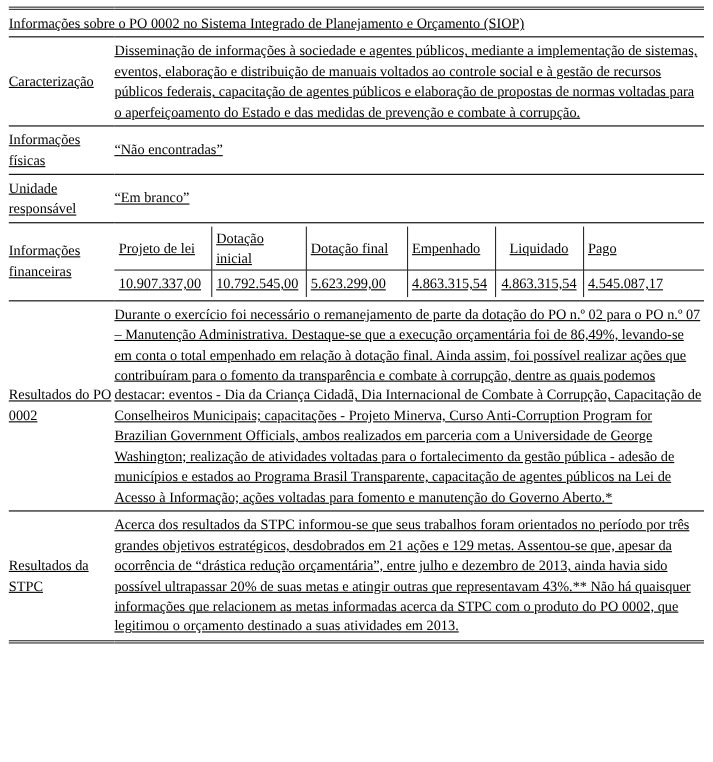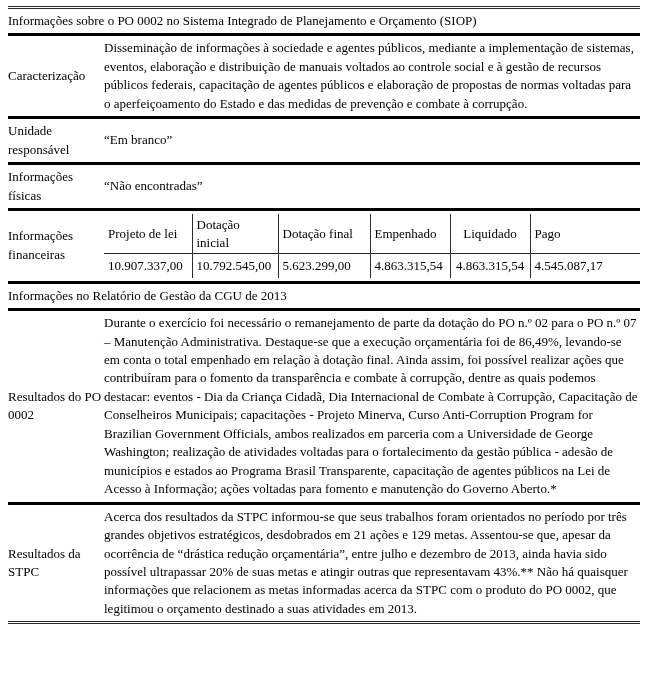--- a/index.html
+++ b/index.html
@@ -19,23 +19,24 @@
   table.tbl {
     width: 100%;
     border-collapse: collapse;
     border-top: 3px double #2b2b2b;
     border-bottom: 3px double #2b2b2b;
   }
   table.tbl > tbody > tr > td {
     padding: 3px 0 3px 0;
     vertical-align: middle;
     line-height: 1.42;
+    text-decoration: underline;
   }
   table.tbl > tbody > tr:not(:first-child) > td {
-    border-top: 3px solid #000000;
+    border-top: 1px solid #000000;
   }
   td.label {
     width: 96px;
     padding-right: 6px;
     vertical-align: middle;
   }
   td.content {
     padding-left: 6px;
   }
   td.spanned {
@@ -79,27 +80,27 @@
         <td colspan="2" class="spanned">Informações sobre o PO 0002 no Sistema Integrado de Planejamento e Orçamento (SIOP)</td>
       </tr>
 
       <tr>
         <td class="label">Caracterização</td>
         <td class="content">Disseminação de informações à sociedade e agentes públicos, mediante a implementação de sistemas, eventos, elaboração e distribuição de manuais voltados ao controle social e à gestão de recursos públicos federais, capacitação de agentes públicos e elaboração de propostas de normas voltadas para o aperfeiçoamento do Estado e das medidas de prevenção e combate à corrupção.</td>
       </tr>
 
 
       <tr>
-        <td class="label">Unidade responsável</td>
-        <td class="content">“Em branco”</td>
+        <td class="label">Informações físicas</td>
+        <td class="content">“Não encontradas”</td>
       </tr>
 
       <tr>
-        <td class="label">Informações físicas</td>
-        <td class="content">“Não encontradas”</td>
+        <td class="label">Unidade responsável</td>
+        <td class="content">“Em branco”</td>
       </tr>
 
       <tr>
         <td class="label">Informações financeiras</td>
         <td class="content fin-cell">
           <table class="fin-tbl">
             <tbody>
               <tr class="fin-head">
                 <td class="c0">Projeto de lei</td>
                 <td class="c1">Dotação inicial</td>
@@ -114,23 +115,20 @@
                 <td class="c2">5.623.299,00</td>
                 <td class="c3">4.863.315,54</td>
                 <td class="c4">4.863.315,54</td>
                 <td class="c5">4.545.087,17</td>
               </tr>
             </tbody>
           </table>
         </td>
       </tr>
 
-      <tr>
-        <td colspan="2" class="spanned">Informações no Relatório de Gestão da CGU de 2013</td>
-      </tr>
 
       <tr>
         <td class="label">Resultados do PO 0002</td>
         <td class="content">Durante o exercício foi necessário o remanejamento de parte da dotação do PO n.º 02 para o PO n.º 07 – Manutenção Administrativa. Destaque-se que a execução orçamentária foi de 86,49%, levando-se em conta o total empenhado em relação à dotação final. Ainda assim, foi possível realizar ações que contribuíram para o fomento da transparência e combate à corrupção, dentre as quais podemos destacar: eventos - Dia da Criança Cidadã, Dia Internacional de Combate à Corrupção, Capacitação de Conselheiros Municipais; capacitações - Projeto Minerva, Curso Anti-Corruption Program for Brazilian Government Officials, ambos realizados em parceria com a Universidade de George Washington; realização de atividades voltadas para o fortalecimento da gestão pública - adesão de municípios e estados ao Programa Brasil Transparente, capacitação de agentes públicos na Lei de Acesso à Informação; ações voltadas para fomento e manutenção do Governo Aberto.*</td>
       </tr>
 
       <tr>
         <td class="label">Resultados da STPC</td>
         <td class="content">Acerca dos resultados da STPC informou-se que seus trabalhos foram orientados no período por três grandes objetivos estratégicos, desdobrados em 21 ações e 129 metas. Assentou-se que, apesar da ocorrência de “drástica redução orçamentária”, entre julho e dezembro de 2013, ainda havia sido possível ultrapassar 20% de suas metas e atingir outras que representavam 43%.** Não há quaisquer informações que relacionem as metas informadas acerca da STPC com o produto do PO 0002, que legitimou o orçamento destinado a suas atividades em 2013.</td>
       </tr>

